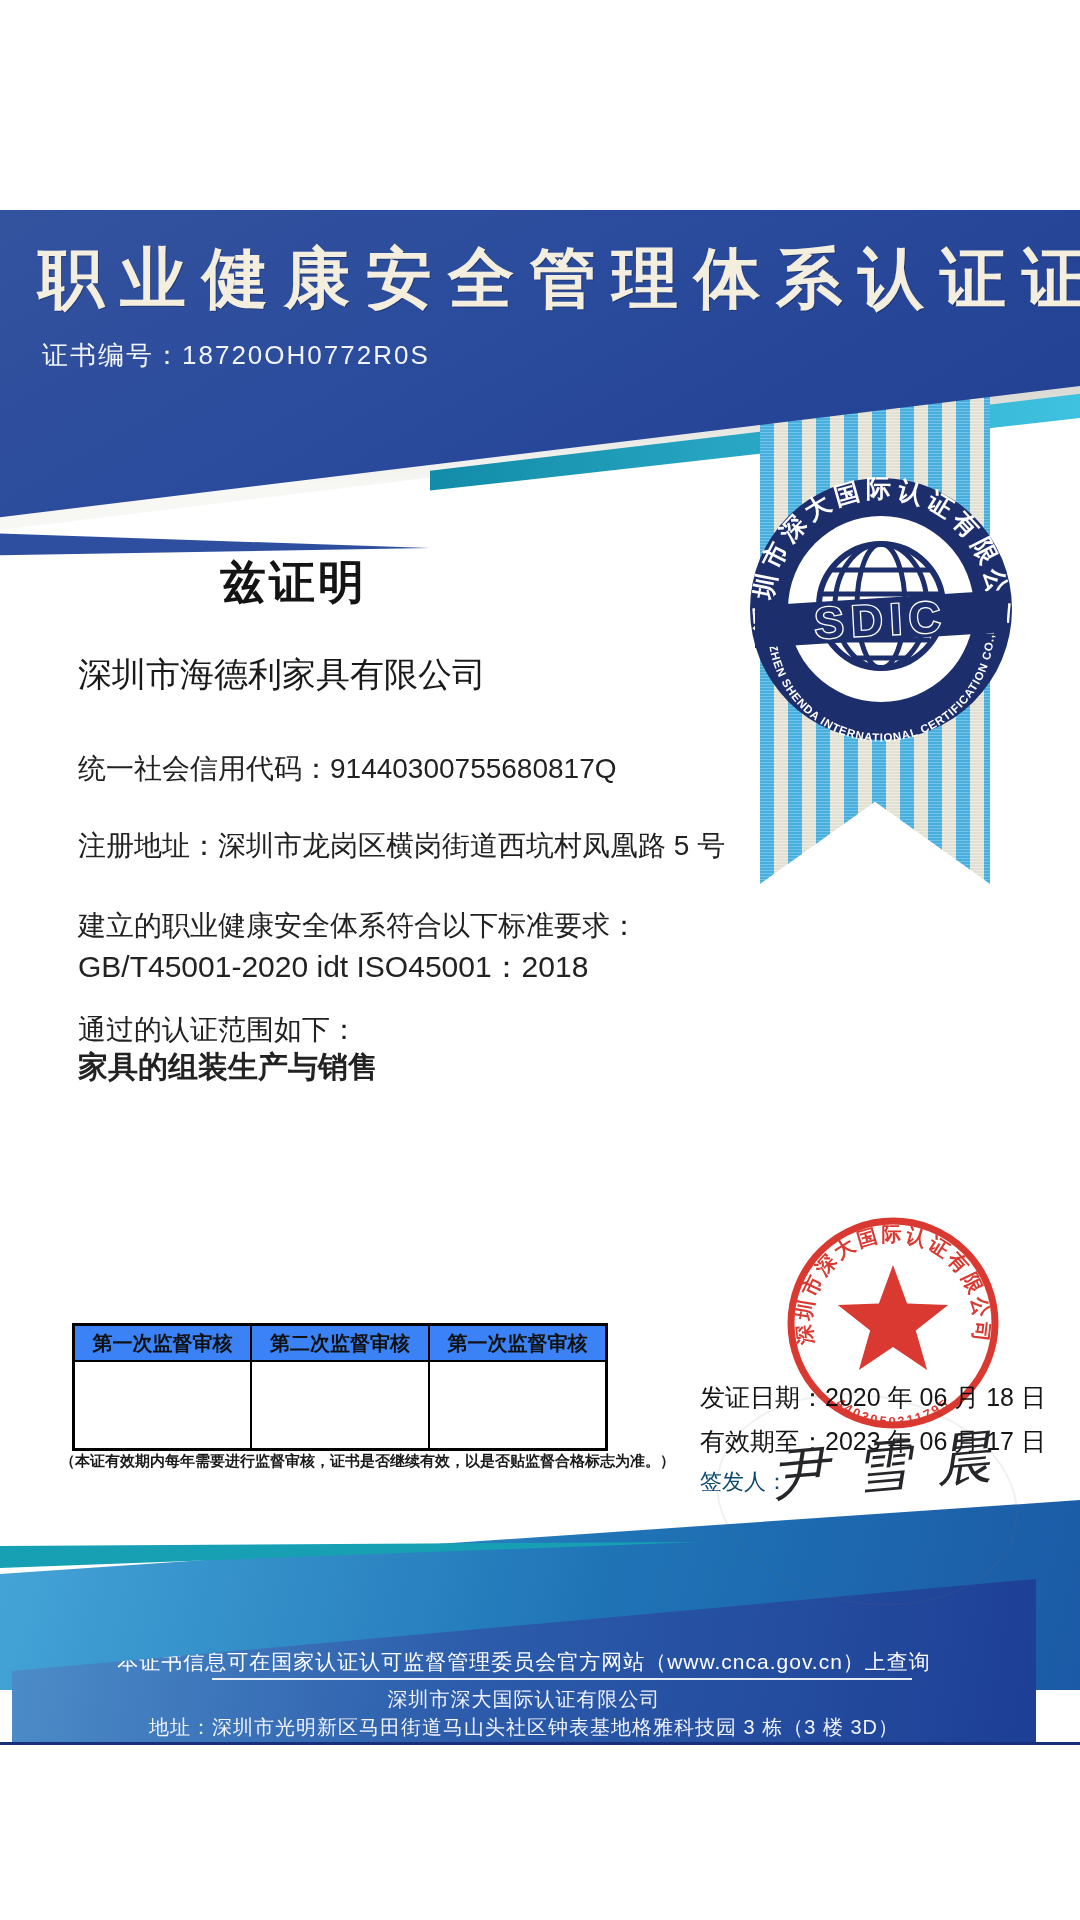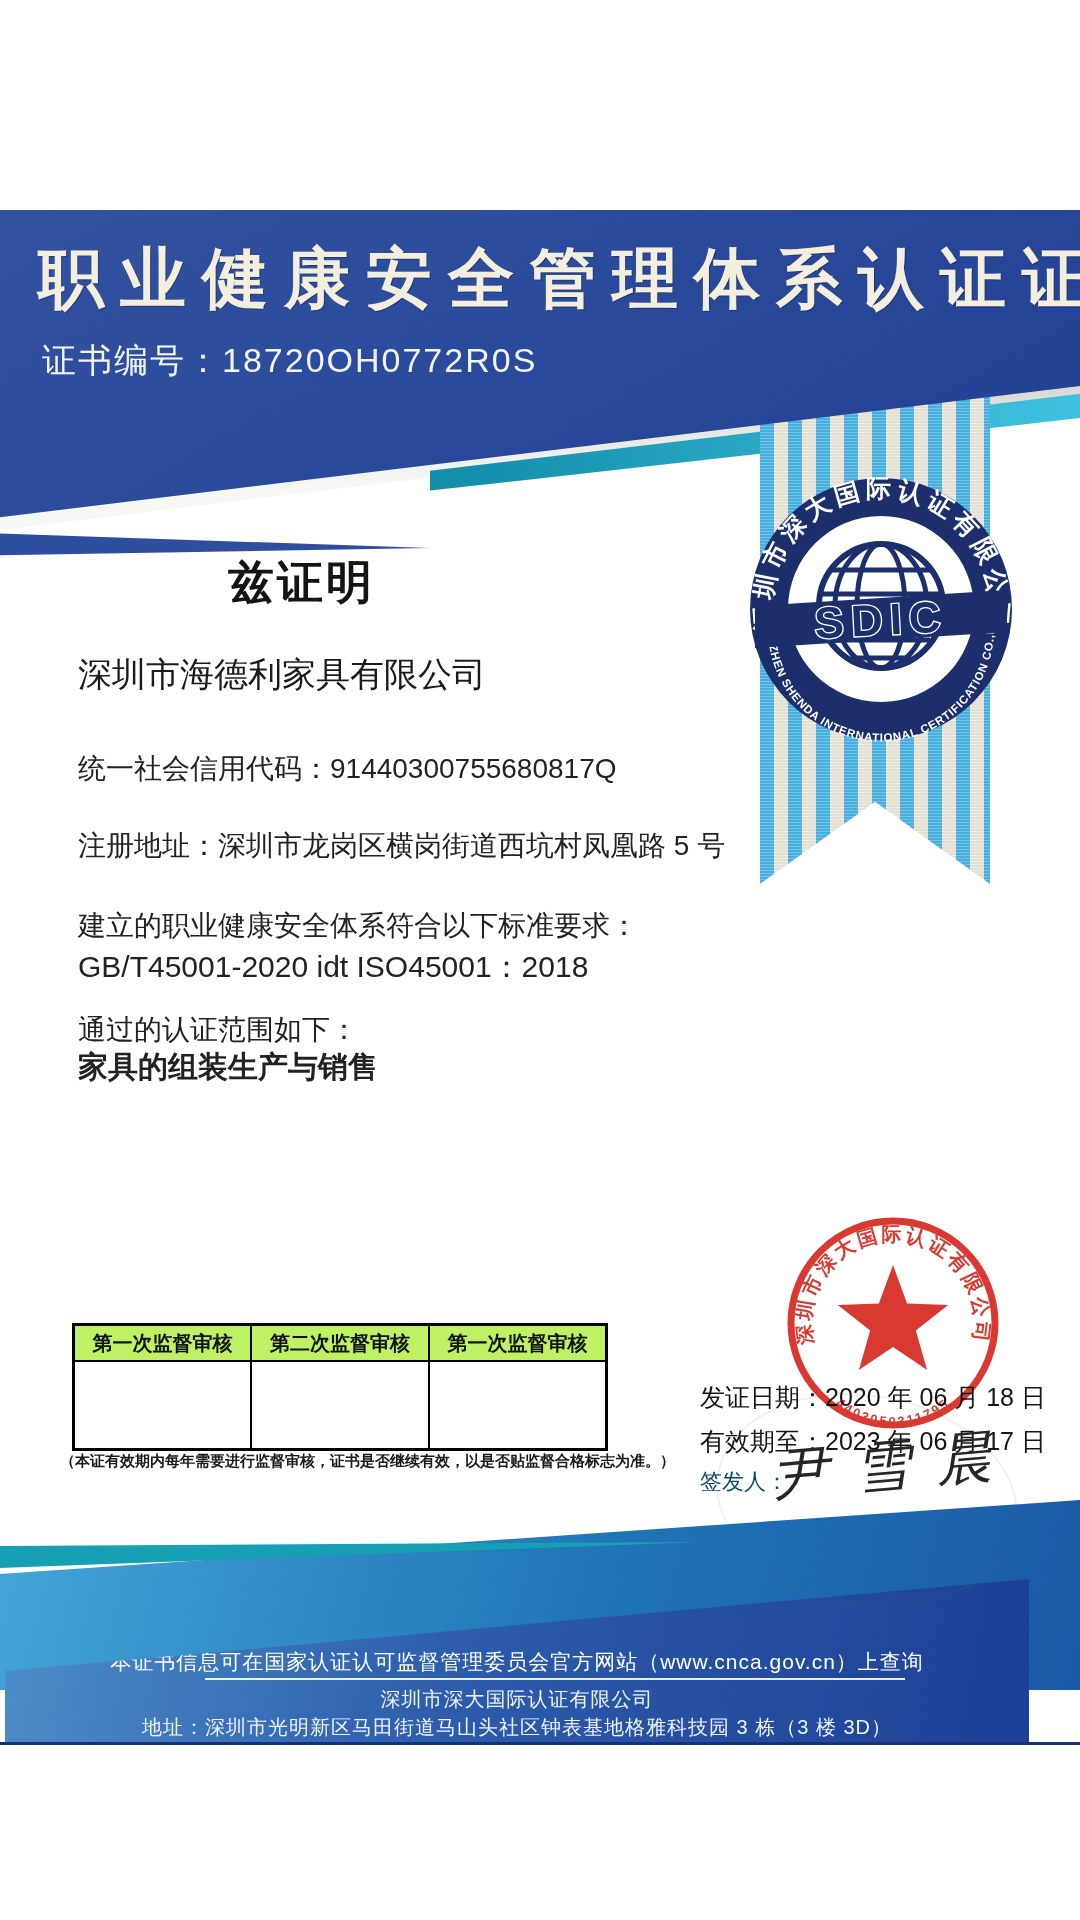--- a/index.html
+++ b/index.html
@@ -24,37 +24,37 @@
        repeating-linear-gradient(90deg,#4ab4e4 0 14px,#e9e7da 14px 28px);
      clip-path:polygon(0 0,100% 0,100% 100%,50% 85%,0 100%);}
 
   
   .header-band{position:absolute;left:0;top:210px;width:1080px;height:320px;z-index:3;
      background:linear-gradient(150deg,#33539f 0%,#2a4a9c 45%,#223f90 100%);
      clip-path:polygon(0 0,100% 0,100% 55%,0 96%);}
   .cert-title{position:absolute;left:38px;top:24px;font-size:66px;font-weight:900;
      color:#f3eedd;letter-spacing:16px;white-space:nowrap;
      text-shadow:1px 1px 0 rgba(0,0,0,.25);}
-  .cert-no-line{position:absolute;left:42px;top:128px;font-size:34px;color:#f2f4f8;
+  .cert-no-line{position:absolute;left:42px;top:128px;font-size:26px;color:#f2f4f8;
      letter-spacing:2px;white-space:nowrap;}
 
   
   .badge{position:absolute;left:748px;top:476px;width:266px;height:266px;z-index:4;}
 
   
-  .certify{left:228px;top:552px;font-size:46px;font-weight:700;letter-spacing:3px;color:#141414;z-index:5;}
+  .certify{left:220px;top:552px;font-size:46px;font-weight:700;letter-spacing:3px;color:#141414;z-index:5;}
   .company{left:78px;top:652px;font-size:34px;color:#1a1a1a;z-index:5;}
   .infoline{font-size:28px;color:#222;z-index:5;}
   .std-big{font-size:30px;color:#222;z-index:5;}
 
   
   .audit{position:absolute;left:72px;top:1323px;z-index:5;border-collapse:collapse;
      table-layout:fixed;width:536px;border:3px solid #000;}
   .audit th{border:2px solid #000;height:34px;font-size:20px;font-weight:700;color:#111;
-     text-align:center;padding:0;background:#bef264;}
+     text-align:center;padding:0;background:#3b82f6;}
   .audit td{border:2px solid #000;height:84px;background:#fff;}
   .audit-note{position:absolute;left:60px;top:1452px;width:560px;
      font-size:15px;font-weight:700;color:#1a1a1a;z-index:5;white-space:nowrap;}
 
   
   .date-line{font-size:25px;color:#151515;z-index:5;}
   .signer-label{font-size:22px;color:#0c4a6e;z-index:5;}
   .signature{left:772px;top:1428px;font-size:56px;font-style:italic;color:#26262a;
      letter-spacing:26px;transform:rotate(-5deg);z-index:6;}
   .watermark{position:absolute;left:715px;top:1395px;width:300px;height:205px;z-index:4;
@@ -67,21 +67,21 @@
   
   .deco-bot-blueband{position:absolute;left:0;top:1490px;width:1080px;height:200px;z-index:1;
      background:linear-gradient(105deg,#45a5d8 0%,#1f74b6 55%,#1b5aa6 100%);
      clip-path:polygon(0 42%,100% 5%,100% 100%,0 100%);}
   .deco-bot-teal{position:absolute;left:0;top:1542px;width:700px;height:26px;z-index:2;
      background:#17a0b4;clip-path:polygon(0 15%,100% 0,0 100%);}
   .deco-bot-grey{position:absolute;left:0;top:1540px;width:1080px;height:150px;z-index:2;
      background:linear-gradient(180deg,#ececе8,#cbcbc4);
      background:linear-gradient(180deg,#ececе8 0%,#cdcdc6 100%);
      clip-path:polygon(0 68%,100% 10%,100% 26%,0 92%);}
-  .footer-band{position:absolute;left:5px;top:1545px;width:1024px;height:200px;z-index:3;
+  .footer-band{position:absolute;left:12px;top:1545px;width:1024px;height:200px;z-index:3;
      background:linear-gradient(100deg,#4d8ec9 0%,#2c5cab 45%,#1d3f95 100%);
      clip-path:polygon(0 63%,100% 17%,100% 100%,0 100%);}
   .footer-line1{position:absolute;left:0;top:103px;width:100%;text-align:center;
      font-size:21px;color:#ffffff;letter-spacing:1px;}
   .footer-rule{position:absolute;left:200px;top:133px;width:700px;height:2px;
      background:rgba(255,255,255,.9);}
   .footer-line2{position:absolute;left:0;top:141px;width:100%;text-align:center;
      font-size:20px;color:#f0f3fa;letter-spacing:1px;}
   .footer-line3{position:absolute;left:0;top:169px;width:100%;text-align:center;
      font-size:20px;color:#f0f3fa;letter-spacing:1px;}

